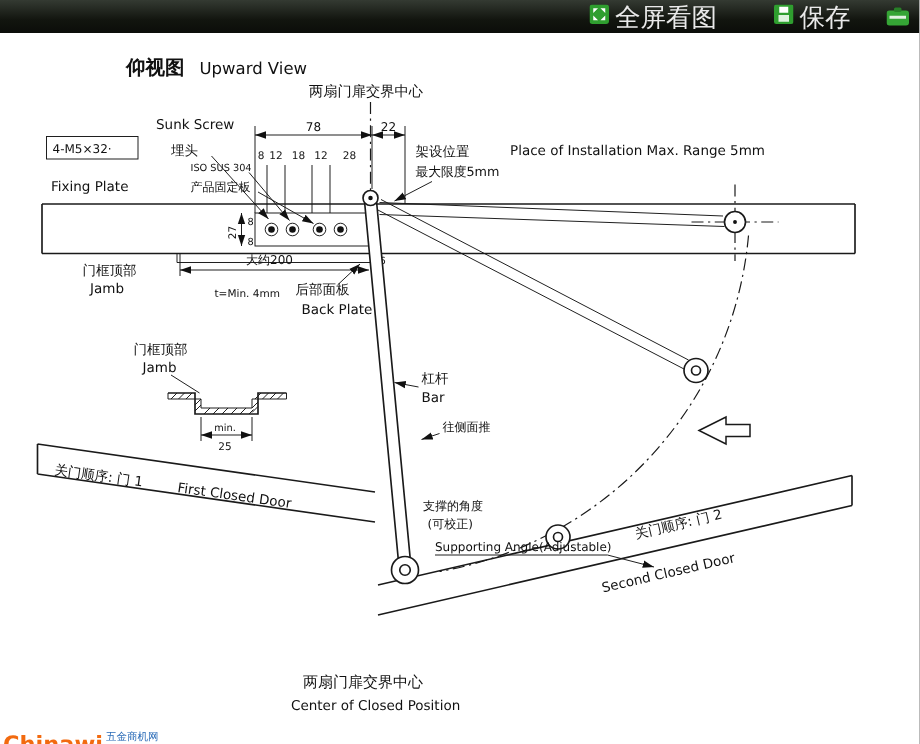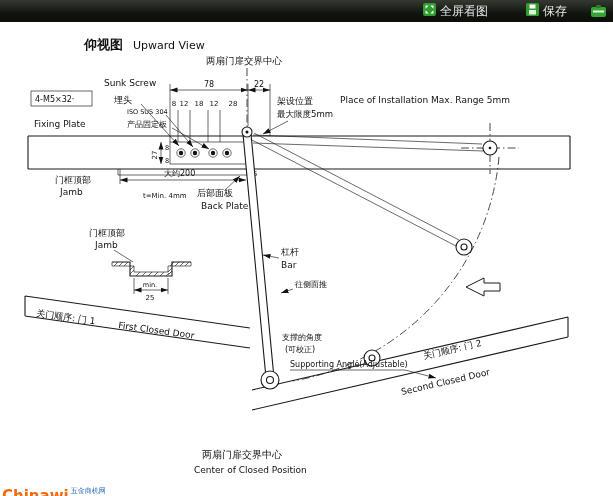--- a/index.html
+++ b/index.html
@@ -2,21 +2,21 @@
 <html><head>
 <meta charset="utf-8">
 <style>
   html,body{margin:0;padding:0;background:#888;}
   #stage{position:relative;width:613px;height:496px;background:#fff;overflow:hidden;
          font-family:"DejaVu Sans","Liberation Sans",sans-serif;}
   
   .toolbar{position:absolute;top:0;left:0;width:613px;height:22px;
            background:linear-gradient(#343a32,#12150f 60%,#0b0d09);
            display:flex;justify-content:flex-end;
-           color:#e9e9e9;font-size:12px;box-sizing:border-box;padding-right:6px;}
+           color:#e9e9e9;font-size:17px;box-sizing:border-box;padding-right:6px;}
   .tb-btn{display:flex;align-items:center;gap:4px;cursor:pointer;padding:1px 6px;}
   .tb-gap{width:26px;}
   .tb-right{margin-left:18px;display:flex;align-items:center;cursor:pointer;}
   
   .sheet{position:absolute;top:22px;left:0;}
   svg text{fill:#111;}
   .ln{stroke:#1a1a1a;stroke-width:1.1;fill:none;}
   .thin{stroke:#1a1a1a;stroke-width:0.65;fill:none;}
   .dim{stroke:#1a1a1a;stroke-width:0.65;fill:none;}
   .dash{stroke:#1a1a1a;stroke-width:0.8;fill:none;stroke-dasharray:8 3 1.5 3;}

